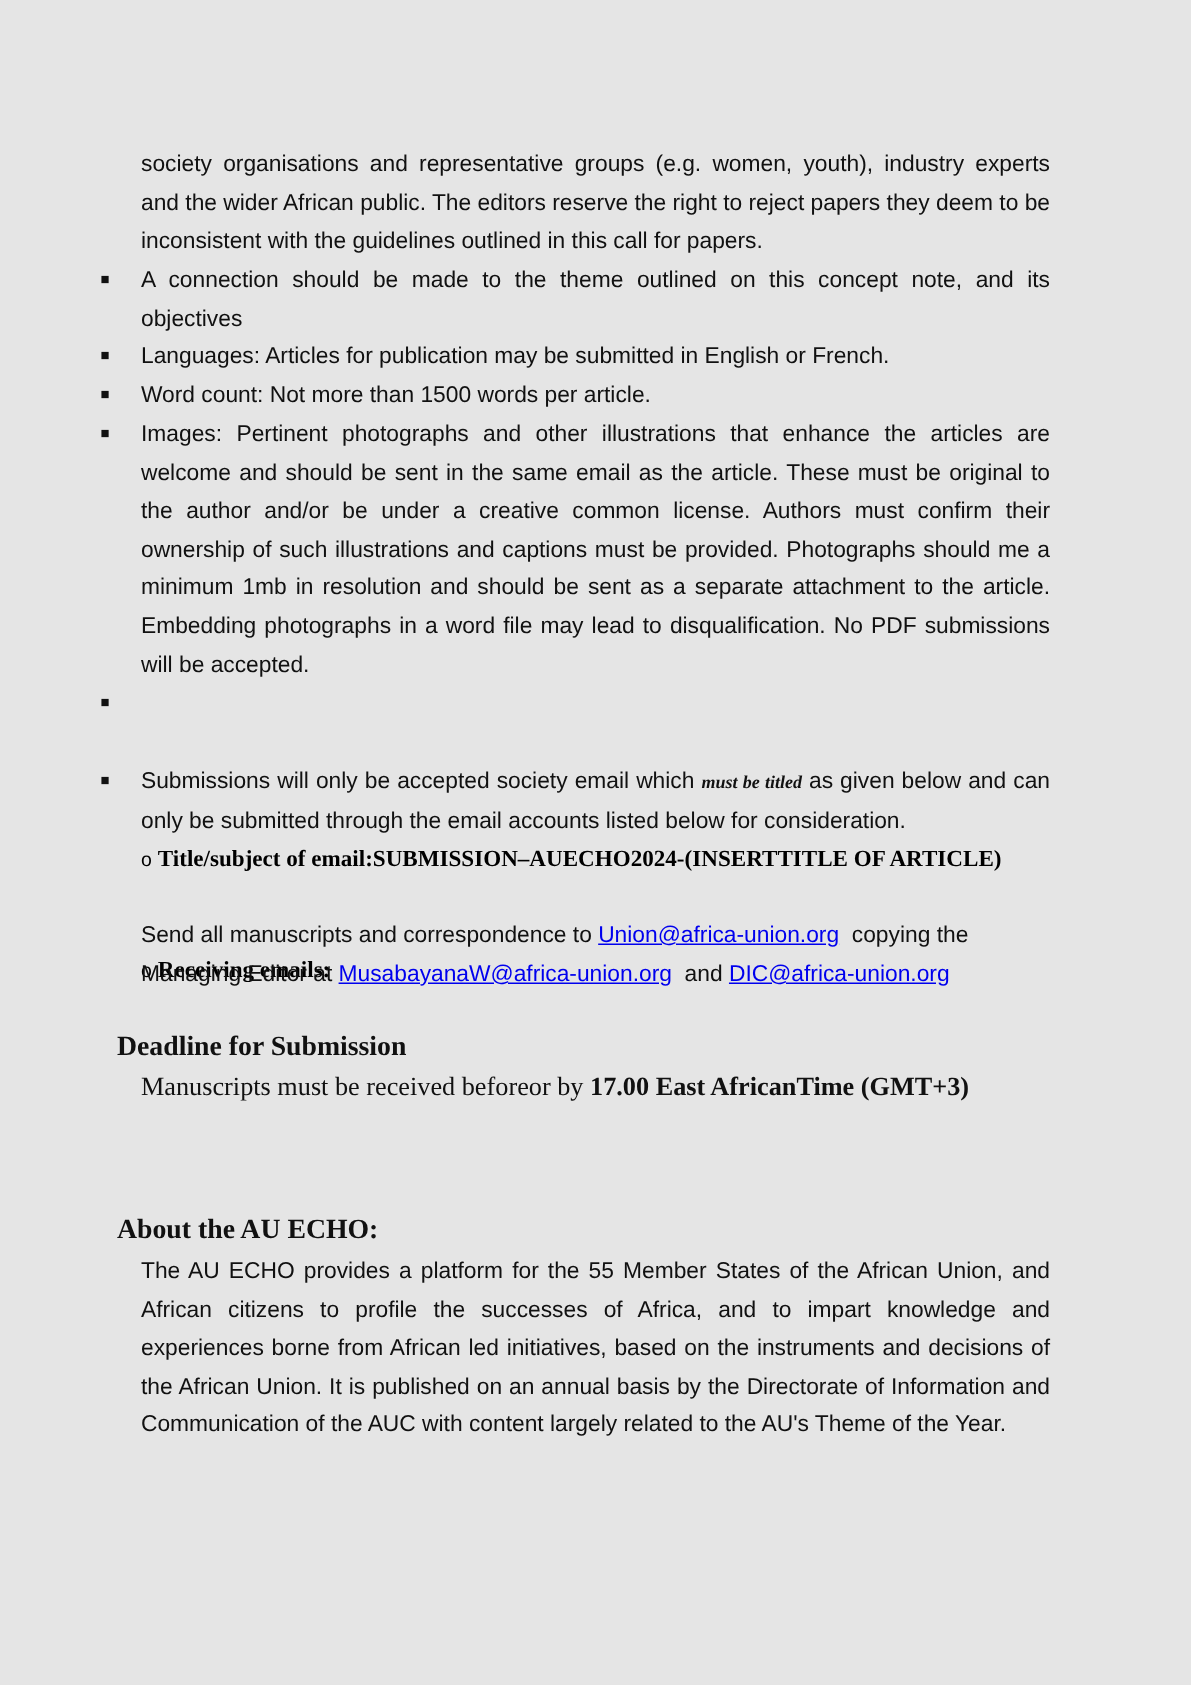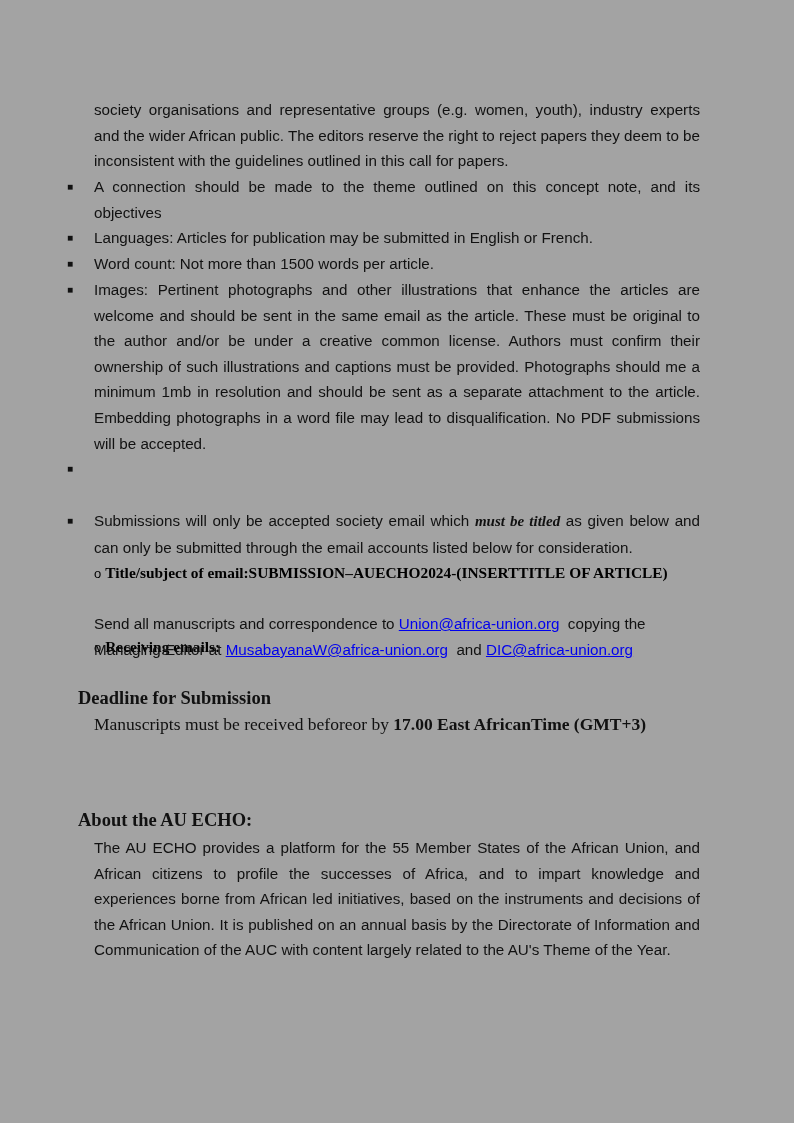--- a/index.html
+++ b/index.html
@@ -1,26 +1,26 @@
 <!DOCTYPE html>
 <html><head>
 <meta charset="utf-8">
 <style>
   html, body { margin: 0; padding: 0; background: #ffffff; }
   body { width: 794px; height: 1123px; position: relative; overflow: hidden; }
-  .page { position: absolute; left: 0; top: 0; width: 794px; height: 1123px; background: #a3a3a3; }
+  .page { position: absolute; left: 0; top: 0; width: 794px; height: 1123px; background: #e5e5e5; }
   .sans { font-family: "Liberation Sans", sans-serif; font-size: 15.2px; color: #111; }
   .para { position: absolute; left: 94px; width: 606px; line-height: 25.6px; text-align: justify; }
   .bullet-item { position: absolute; left: 94px; width: 606px; line-height: 25.6px; text-align: justify; }
   .bullet { position: absolute; left: -27px; top: 0; font-size: 10px; line-height: 25.6px; color: #111; }
   .sub-item { position: absolute; left: 94px; width: 610px; line-height: 25.6px; }
   .sub-marker { font-family: "Liberation Sans", sans-serif; font-size: 13px; margin-right: 4px; }
   .bold-serif { font-family: "Liberation Serif", serif; font-weight: bold; font-size: 15.4px; text-align: right; }
   a.link { color: #0000ee; text-decoration: underline; }
-  em.title-em { font-family: "Liberation Serif", serif; font-weight: bold; font-style: italic; font-size: 15px; }
+  em.title-em { font-family: "Liberation Serif", serif; font-weight: bold; font-style: italic; font-size: 12px; }
   .heading { position: absolute; left: 78px; font-family: "Liberation Serif", serif; font-weight: bold; font-size: 18.5px; color: #111; }
   .deadline-line { position: absolute; left: 94px; font-family: "Liberation Serif", serif; font-size: 17.5px; line-height: 25.6px; color: #111; white-space: nowrap; }
 </style>
 </head>
 <body>
 
 <div class="page">
 
   <div class="para sans" style="top:97px;">society organisations and representative groups (e.g. women, youth), industry experts and the wider African public. The editors reserve the right to reject papers they deem to be inconsistent with the guidelines outlined in this call for papers.</div>
 

